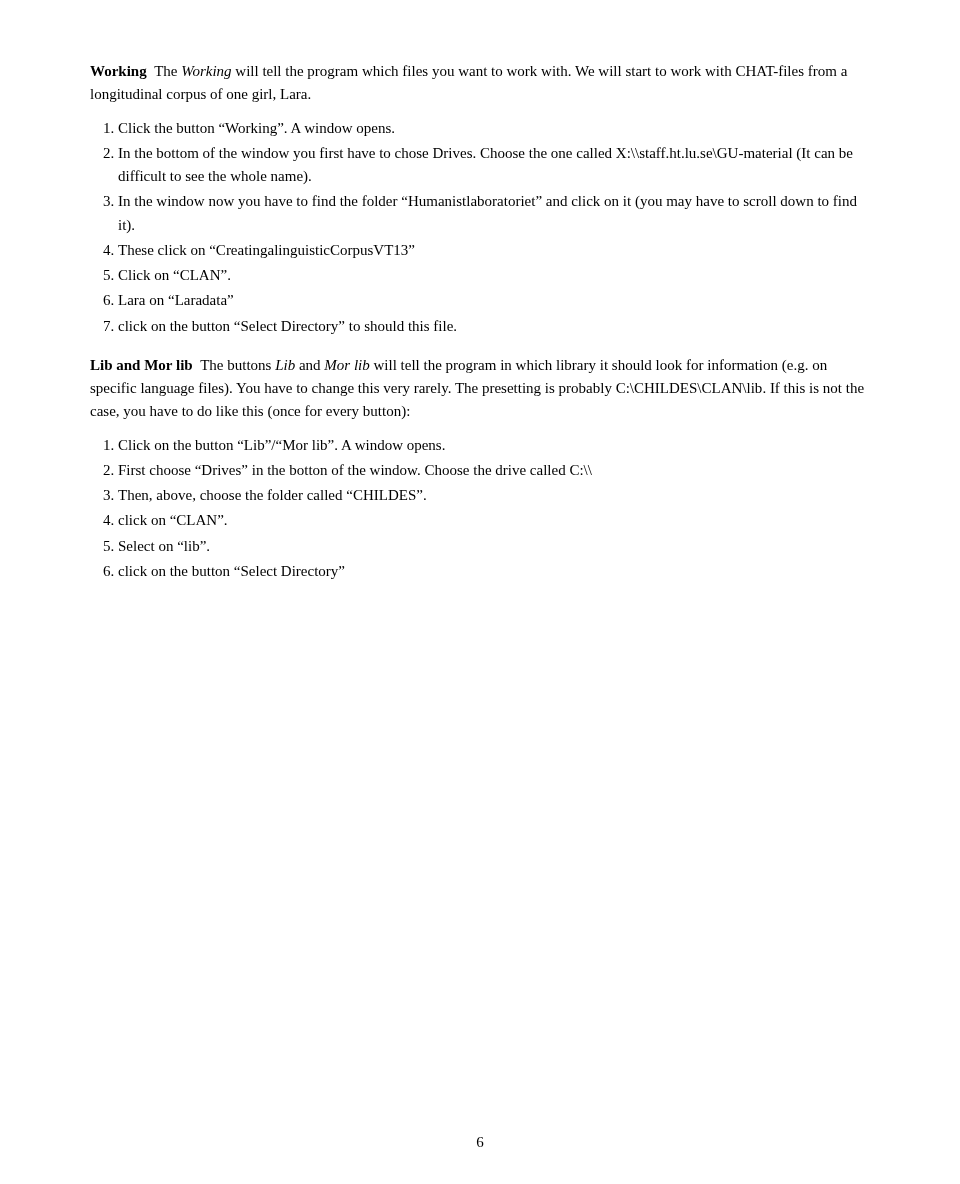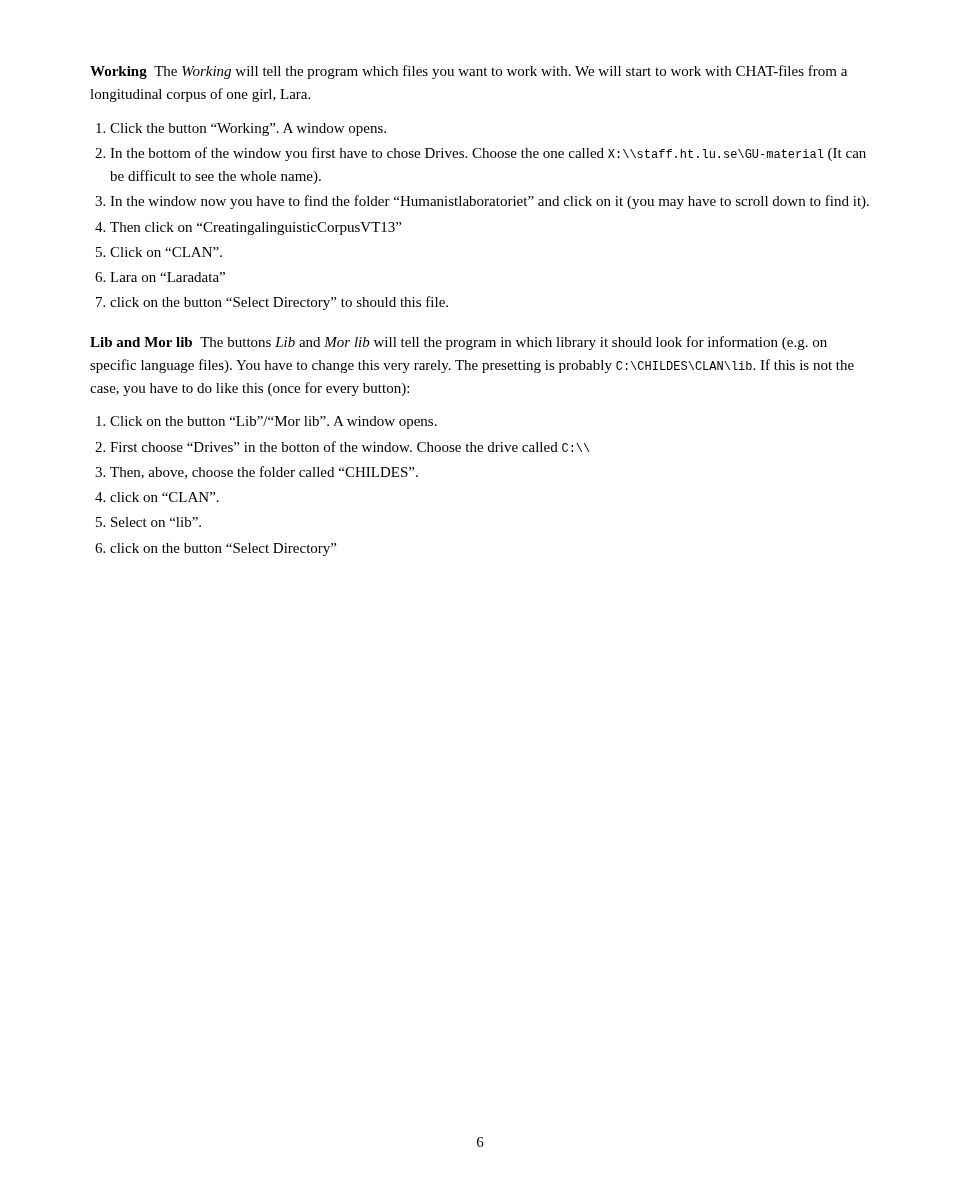--- a/index.html
+++ b/index.html
@@ -39,34 +39,34 @@
       font-size: 15px;
       line-height: 1.55;
       margin-bottom: 0;
     }
 
     .block-para {
       margin-bottom: 10px;
     }
 
     ol {
-      margin-left: 20px;
+      margin-left: 28px;
       margin-bottom: 10px;
       margin-top: 4px;
     }
 
     li {
       font-size: 15px;
       line-height: 1.55;
       margin-bottom: 2px;
     }
 
     code, .mono {
-      font-family: Liberation Mono, monospace;
-      font-size: 12px;
+      font-family: Liberation Serif, serif;
+      font-size: 15px;
     }
 
     .page-number {
       text-align: center;
       position: absolute;
       bottom: 30px;
       left: 0;
       right: 0;
       font-size: 15px;
     }
@@ -81,21 +81,21 @@
 <div class="page">
 
   <div class="section-block">
     <p class="block-para">
       <span class="section-title-bold">Working</span>&nbsp;&nbsp;<span>The <span class="section-title-italic">Working</span><span> will tell the program which files you want to work with. We will start to work with CHAT-files from a longitudinal corpus of one girl, Lara.</span></span>
     </p>
     <ol>
       <li>Click the button “Working”. A window opens.</li>
       <li>In the bottom of the window you first have to chose Drives. Choose the one called <code>X:\\staff.ht.lu.se\GU-material</code> (It can be difficult to see the whole name).</li>
       <li>In the window now you have to find the folder “Humanistlaboratoriet” and click on it (you may have to scroll down to find it).</li>
-      <li>Then click on “CreatingalinguisticCorpusVT13”</li>
+      <li>These click on “CreatingalinguisticCorpusVT13”</li>
       <li>Click on “CLAN”.</li>
       <li>Lara on “Laradata”</li>
       <li>click on the button “Select Directory” to should this file.</li>
     </ol>
   </div>
 
   <div class="section-block">
   </div>
 
   <div class="section-block">

